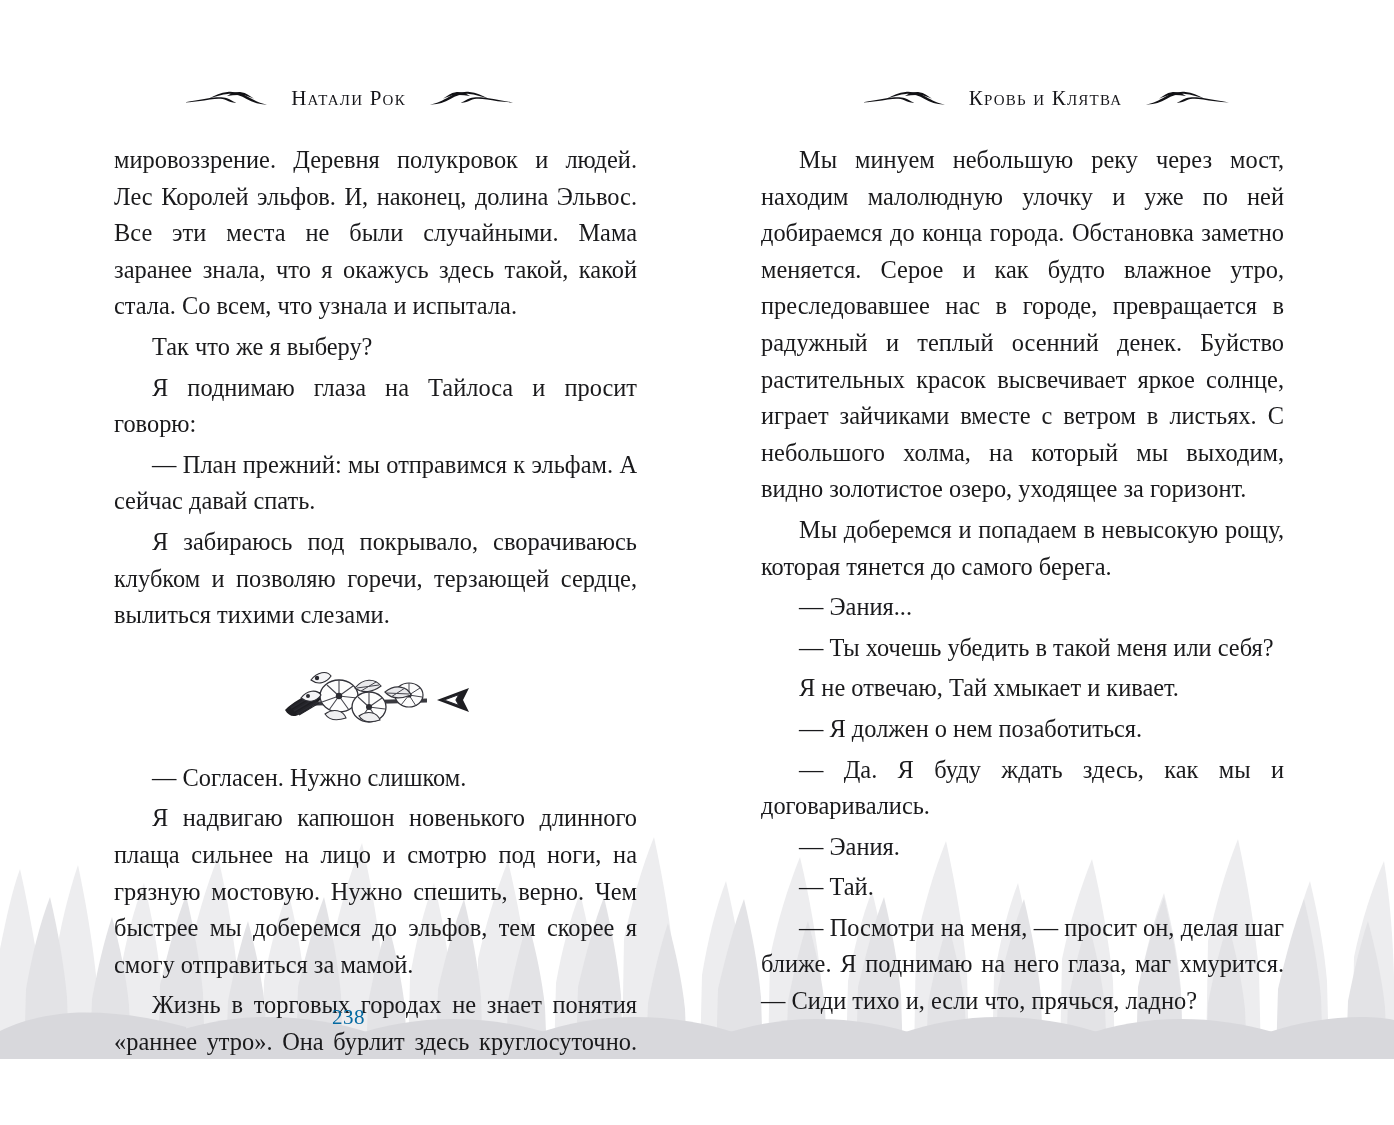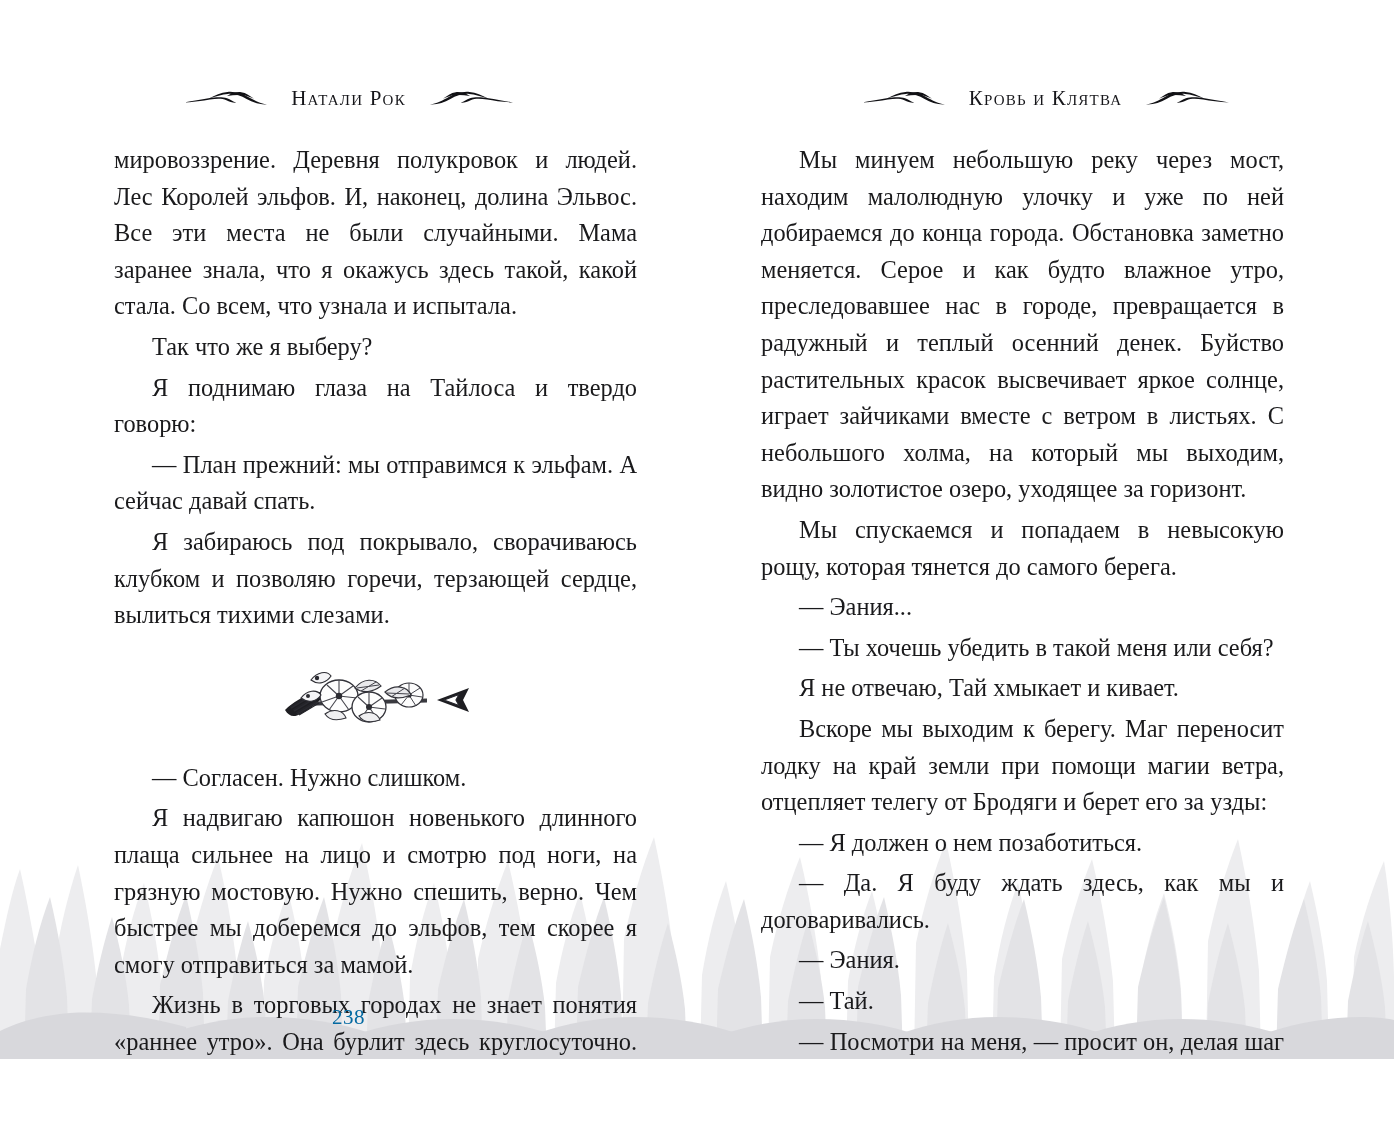--- a/index.html
+++ b/index.html
@@ -201,21 +201,21 @@
           C71,13 76.4,16.4 84,17.4 C76.6,17.9 70,15.2 63.6,11.9
           C57.6,8.8 51.4,6.4 45,6.9 C39,7.4 32.6,9.2 26,11.6 Z"></path>
         <path fill="#111115" d="M44,9.0 C48.6,6.2 53.4,4.6 58.2,5.2 C63,5.8 67.2,8.8 71,11.8
           C67.2,10.4 63.4,8.6 59.2,8.1 C54.8,7.6 49.6,8.0 44,9.0 Z"></path>
       </svg>
     </div>
 
     <div class="col col-left">
       <p class="noindent">мировоззрение. Деревня полукровок и людей. Лес Королей эльфов. И, наконец, долина Эльвос. Все эти места не были случайными. Мама заранее знала, что я окажусь здесь такой, какой стала. Со всем, что узнала и испытала.</p>
       <p>Так что же я выберу?</p>
-      <p>Я поднимаю глаза на Тайлоса и твердо говорю:</p>
+      <p>Я поднимаю глаза на Тайлоса и просит говорю:</p>
       <p>— План прежний: мы отправимся к эльфам. А сейчас давай спать.</p>
       <p>Я забираюсь под покрывало, сворачиваюсь клубком и позволяю горечи, терзающей сердце, вылиться тихими слезами.</p>
 
       <div class="ornament">
         <svg width="198" height="74" viewBox="0 0 198 74" xmlns="http://www.w3.org/2000/svg">
 
           <path fill="#3a3a40" d="M22,44 L150,40.5 L150,44.5 L22,48 Z"></path>
 
           <path fill="#1e1e22" d="M8,52 C16,44 26,38 38,35 C44,33.6 50,33 56,33.4
             C50,37 44,41 39,45.5 C33,50.8 27,55 20,57.4 C15.6,58.8 11.4,57.8 8,52 Z"></path>
@@ -295,25 +295,24 @@
         <path fill="#111115" d="M26,11.6 C32,8.2 38,5.6 44.5,5.0 C52,4.3 59,6.6 65.2,9.9
           C71,13 76.4,16.4 84,17.4 C76.6,17.9 70,15.2 63.6,11.9
           C57.6,8.8 51.4,6.4 45,6.9 C39,7.4 32.6,9.2 26,11.6 Z"></path>
         <path fill="#111115" d="M44,9.0 C48.6,6.2 53.4,4.6 58.2,5.2 C63,5.8 67.2,8.8 71,11.8
           C67.2,10.4 63.4,8.6 59.2,8.1 C54.8,7.6 49.6,8.0 44,9.0 Z"></path>
       </svg>
     </div>
 
     <div class="col col-right">
       <p>Мы минуем небольшую реку через мост, находим малолюдную улочку и уже по ней добираемся до конца города. Обстановка заметно меняется. Серое и как будто влажное утро, преследовавшее нас в городе, превращается в радужный и теплый осенний денек. Буйство растительных красок высвечивает яркое солнце, играет зайчиками вместе с ветром в листьях. С небольшого холма, на который мы выходим, видно золотистое озеро, уходящее за горизонт.</p>
-      <p>Мы спускаемся и попадаем в невысокую рощу, которая тянется до самого берега.</p>
+      <p>Мы доберемся и попадаем в невысокую рощу, которая тянется до самого берега.</p>
       <p>— Эания...</p>
       <p>— Ты хочешь убедить в такой меня или себя?</p>
       <p>Я не отвечаю, Тай хмыкает и кивает.</p>
-      <p>Вскоре мы выходим к берегу. Маг переносит лодку на край земли при помощи магии ветра, отцепляет телегу от Бродяги и берет его за узды:</p>
       <p>— Я должен о нем позаботиться.</p>
       <p>— Да. Я буду ждать здесь, как мы и договаривались.</p>
       <p>— Эания.</p>
       <p>— Тай.</p>
       <p>— Посмотри на меня, — просит он, делая шаг ближе. Я поднимаю на него глаза, маг хмурится. — Сиди тихо и, если что, прячься, ладно?</p>
 
     </div>
 
   </div>
 

